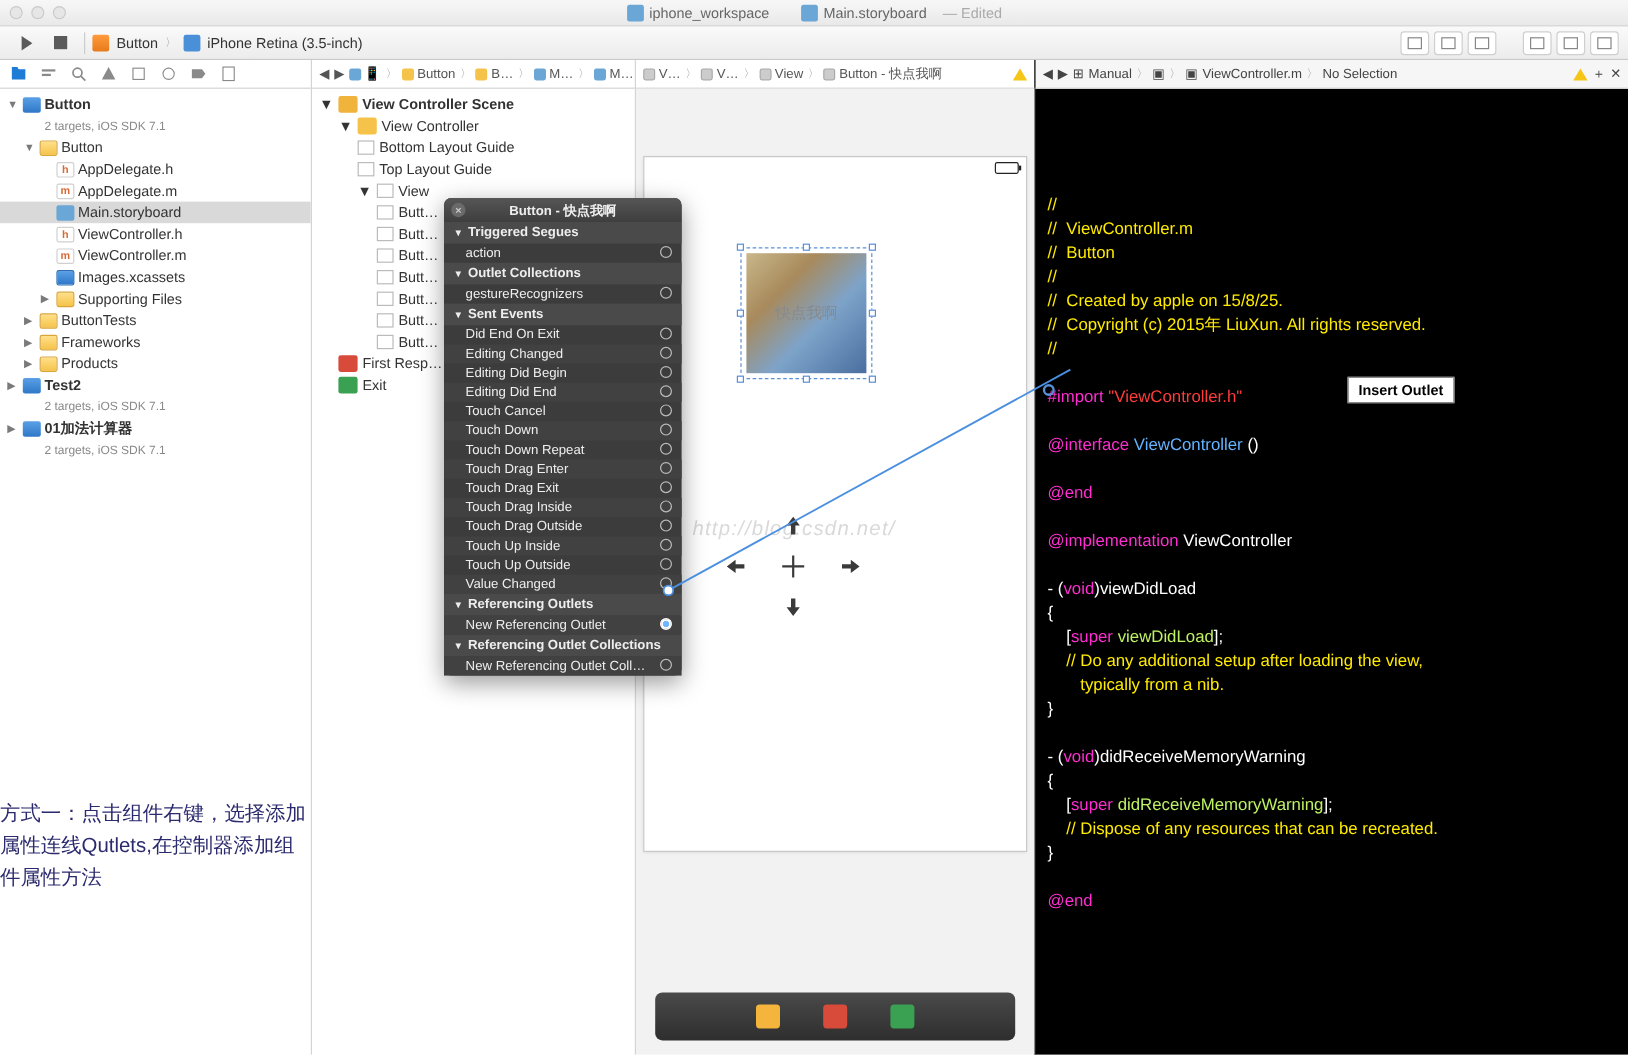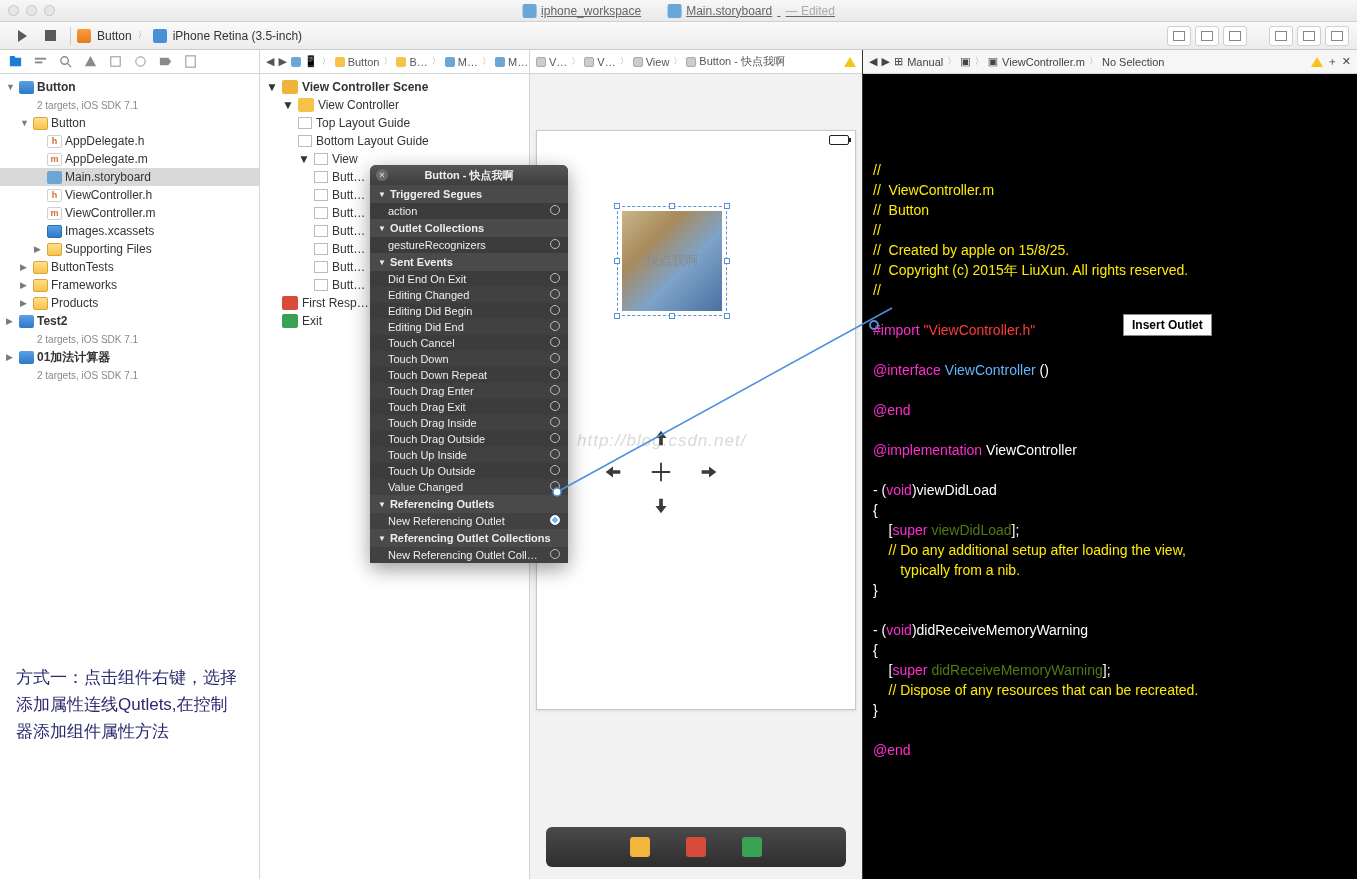--- a/index.html
+++ b/index.html
@@ -2,21 +2,21 @@
 <html><head>
 <meta charset="utf-8">
 <style>
 * { margin: 0; padding: 0; box-sizing: border-box; font-family: -apple-system, "Helvetica Neue", Arial, sans-serif; }
 body { width: 1357px; height: 879px; background: #fff; overflow: hidden; font-size: 11px; color: #333; }
 
 
 .titlebar { height: 22px; background: linear-gradient(#f7f7f7, #e9e9e9); display: flex; align-items: center; padding: 0 8px; border-bottom: 1px solid #d0d0d0; position: relative; }
 .traffic { display: flex; gap: 7px; }
 .traffic span { width: 11px; height: 11px; border-radius: 50%; border: 1px solid rgba(0,0,0,.12); background: #e6e6e6; }
-.title-pair { position: absolute; left: 50%; transform: translateX(-50%); display: flex; gap: 26px; font-size: 12px; color: #666; text-decoration: underline; }
+.title-pair { position: absolute; left: 50%; transform: translateX(-50%); display: flex; gap: 26px; font-size: 12px; color: #666; }
 .title-pair .tfile { display: flex; align-items: center; gap: 5px; }
 .title-pair .sb-ico { width: 14px; height: 14px; background: #6aa7d6; border-radius: 2px; }
 .title-pair .edited { color: #aaa; }
 
 
 .toolbar { height: 28px; background: linear-gradient(#fafafa, #ececec); border-bottom: 1px solid #c9c9c9; display: flex; align-items: center; padding: 0 8px; }
 .tb-btn { width: 28px; height: 22px; display: flex; align-items: center; justify-content: center; color: #555; }
 .play { width: 0; height: 0; border-left: 9px solid #5a5a5a; border-top: 6px solid transparent; border-bottom: 6px solid transparent; }
 .stop { width: 11px; height: 11px; background: #5a5a5a; }
 .sep { width: 1px; height: 18px; background: #ccc; margin: 0 6px; }
@@ -48,21 +48,21 @@
 .proj { background: linear-gradient(#5aa0e6,#2f78c8); color: #fff; }
 .folder { background: linear-gradient(#ffe08a,#f5c34a); border: 1px solid #d9a63a; }
 .hfile { background: #fff; color: #d86a36; border: 1px solid #d0d0d0; }
 .mfile { background: #fff; color: #d86a36; border: 1px solid #d0d0d0; }
 .sb { background: #6aa7d6; }
 .asset { background: linear-gradient(#5aa0e6,#2f78c8); border: 1px solid #2a6db3; }
 .sub { color: #888; font-size: 10px; }
 .ind0{padding-left:6px}.ind1{padding-left:20px}.ind2{padding-left:34px}
 
 
-.anno { margin: 280px 16px 0; font-size: 17px; line-height: 27px; color: #2b2a6e; font-family: "PingFang SC","Hiragino Sans GB",sans-serif; }
+.anno { margin: 280px 0 0; font-size: 17px; line-height: 27px; color: #2b2a6e; font-family: "PingFang SC","Hiragino Sans GB",sans-serif; }
 
 
 .mid { flex: 1; display: flex; min-width: 0; }
 .jump { height: 24px; border-bottom: 1px solid #d4d4d4; display: flex; align-items: center; padding: 0 6px; gap: 4px; font-size: 11px; color: #555; overflow: hidden; }
 .jump .jseg { display: flex; align-items: center; gap: 3px; }
 .jump .jico { width: 10px; height: 10px; border-radius: 2px; }
 .yel { background: #f5c34a; } .blu { background: #6aa7d6; } .gry { background: #ccc; border:1px solid #aaa; }
 
 .outline { width: 270px; border-right: 1px solid #d4d4d4; display: flex; flex-direction: column; }
 .outline-tree { flex: 1; padding: 4px 0; font-size: 12px; }
@@ -109,21 +109,21 @@
 .connline { position:absolute; pointer-events:none; }
 
 
 .editor { width: 495px; border-left: 1px solid #333; display:flex; flex-direction:column; background:#000; color:#fff; font-family: Menlo, Monaco, monospace; font-size: 14px; }
 .ed-jump { height: 24px; background:#f6f6f6; border-bottom:1px solid #d4d4d4; color:#444; display:flex; align-items:center; padding:0 6px; gap:4px; font-size:11px; font-family: -apple-system, Arial, sans-serif; }
 .ed-body { flex:1; padding: 6px 10px; line-height: 20px; position:relative; white-space: pre; overflow:hidden; }
 .cm { color: #ffeb00; }
 .kw { color: #ff2ed1; }
 .cls { color: #64b3ff; }
 .str { color: #ff3b3b; }
-.fn { color: #4d7c0f; }
+.fn { color: #bef264; }
 .plain { color: #fff; }
 .insert-tag { position:absolute; left: 260px; top: 240px; background:#fff; color:#000; border:1px solid #888; padding:0 8px; font-family:-apple-system,Arial,sans-serif; font-size:12px; font-weight:600; }
 .caret-ring { position:absolute; left:6px; top:246px; width:10px; height:10px; border:2px solid #5a8fd6; border-radius:50%; }
 </style>
 </head>
 <body>
 
 <div class="titlebar">
   <div class="traffic">
       <span></span>
@@ -352,25 +352,25 @@
             <span class="oic scene-ico"></span>
             <b>View Controller Scene</b>
           </div>
         <div class="orow oi1">
             <span>▼</span>
             <span class="oic vc-ico"></span>
             <span>View Controller</span>
           </div>
         <div class="orow oi2">
             <span class="guide-ico"></span>
-            <span>Top Layout Guide</span>
+            <span>Bottom Layout Guide</span>
           </div>
         <div class="orow oi2">
             <span class="guide-ico"></span>
-            <span>Bottom Layout Guide</span>
+            <span>Top Layout Guide</span>
           </div>
         <div class="orow oi2">
             <span>▼</span>
             <span class="view-ico"></span>
             <span>View</span>
           </div>
         <div id="outline-buttons">
             <div class="orow oi3">
               <span class="btn-ico"></span>
               <span>Butt…</span>

